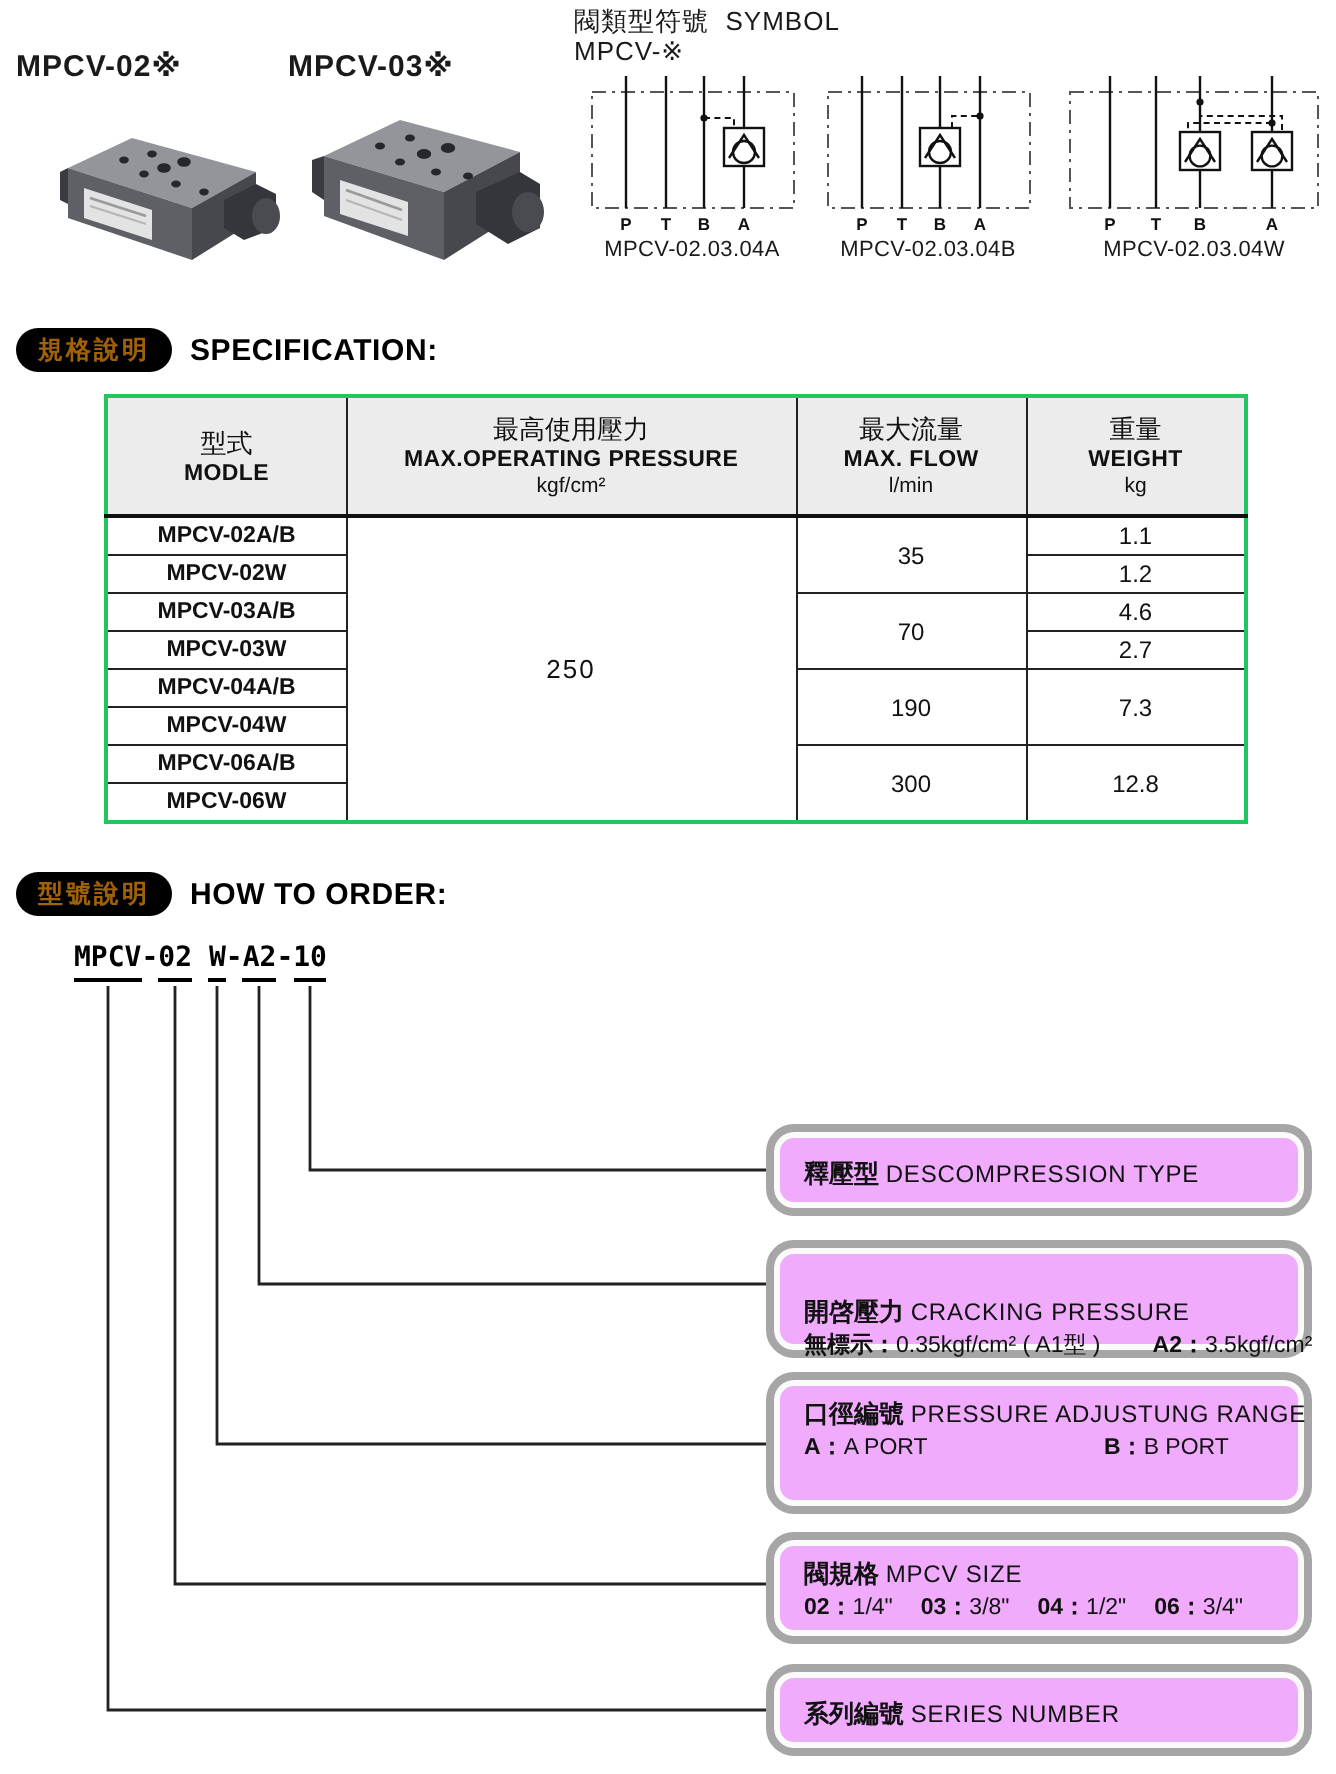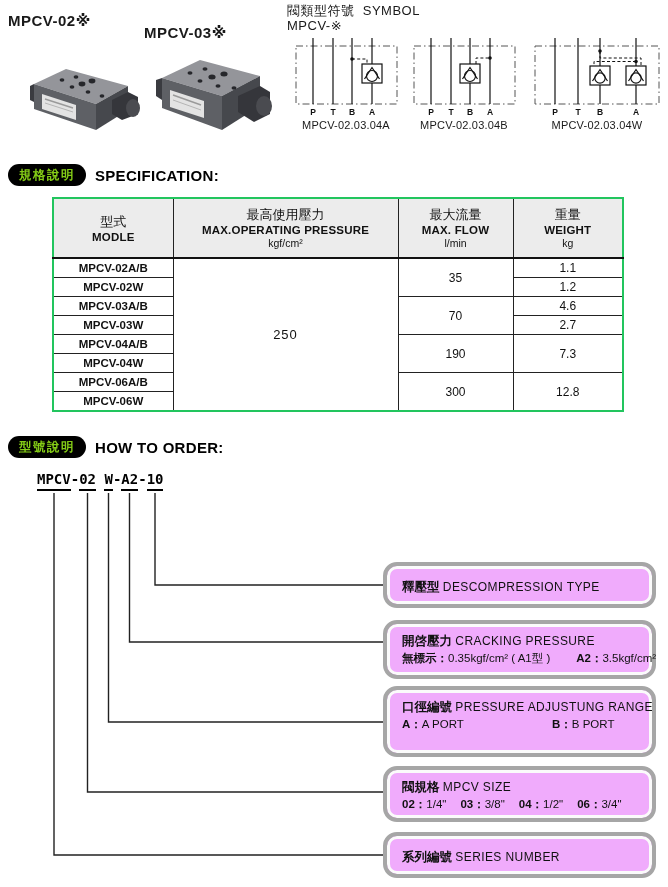--- a/index.html
+++ b/index.html
@@ -9,21 +9,21 @@
 
   
   .prod-label{font-size:15px;font-weight:bold;letter-spacing:.5px;color:#1a1a1a;}
 
   
   .sym-title{font-size:13px;color:#1a1a1a;letter-spacing:.5px;}
   .sym-caption{font-size:11px;color:#1a1a1a;text-align:center;letter-spacing:.2px;}
 
   
   .badge{display:inline-flex;align-items:center;justify-content:center;height:22px;
-         padding:0 11px;border-radius:12px;background:#000;color:#84cc16;
+         padding:0 11px;border-radius:12px;background:#000;color:#a16207;
          font-size:12.5px;font-weight:bold;letter-spacing:1.5px;}
   .sec-title{font-size:15px;font-weight:bold;letter-spacing:.3px;color:#000;}
 
   
   table.spec{border-collapse:collapse;table-layout:fixed;width:570px;
              border:2px solid #22c55e;}
   table.spec th,table.spec td{border:1px solid #222;text-align:center;vertical-align:middle;padding:0;}
   table.spec thead th{background:#ececec;border-bottom:2px solid #111;height:58px;font-weight:normal;}
   .h-zh{display:block;font-size:13px;line-height:17px;}
   .h-en{display:block;font-size:11.5px;font-weight:bold;line-height:14px;letter-spacing:.2px;}
@@ -53,21 +53,21 @@
   .pair.gap16{margin-right:14px;}
 
   svg{display:block;}
   .overlay{position:absolute;left:0;top:0;pointer-events:none;}
 </style>
 </head>
 <body>
 
 <div class="page">
 
-  <div class="abs prod-label" style="left:8px;top:12px;">MPCV-02※</div>
+  <div class="abs prod-label" style="left:8px;top:24px;">MPCV-02※</div>
   <div class="abs prod-label" style="left:144px;top:24px;">MPCV-03※</div>
 
   <svg class="abs" style="left:20px;top:52px;" width="126" height="90" viewBox="0 0 126 90">
     <polygon points="14,32 46,17 108,34 76,52" fill="#94959a"></polygon>
     <polygon points="14,32 76,52 76,78 14,57" fill="#5e6065"></polygon>
     <polygon points="76,52 108,34 108,58 76,78" fill="#46484d"></polygon>
     <polygon points="10,34 14,32 14,50 10,48" fill="#3a3b40"></polygon>
     <g fill="#26272b">
       <ellipse cx="42" cy="28" rx="2.4" ry="1.7"></ellipse>
         <ellipse cx="56" cy="25" rx="2.4" ry="1.7"></ellipse>
@@ -278,21 +278,21 @@
   </svg>
 
   <div class="callout" style="top:562px;height:46px;">
     <div class="l1" style="margin-top:6px;">
       <span class="zh">釋壓型</span>
       <span class="en">DESCOMPRESSION TYPE</span>
     </div>
   </div>
 
   <div class="callout" style="top:620px;height:59px;">
-    <div class="l1" style="margin-top:2px;">
+    <div class="l1" style="margin-top:17px;">
       <span class="zh">開啓壓力</span>
       <span class="en">CRACKING PRESSURE</span>
     </div>
     <div class="detail">
       <span class="pair gap"><span class="k">無標示：</span><span>0.35kgf/cm² ( A1型 )</span></span><span class="pair"><span class="k">A2：</span><span>3.5kgf/cm²</span></span>
     </div>
   </div>
 
   <div class="callout" style="top:686px;height:71px;">
     <div class="l1" style="margin-top:2px;">

